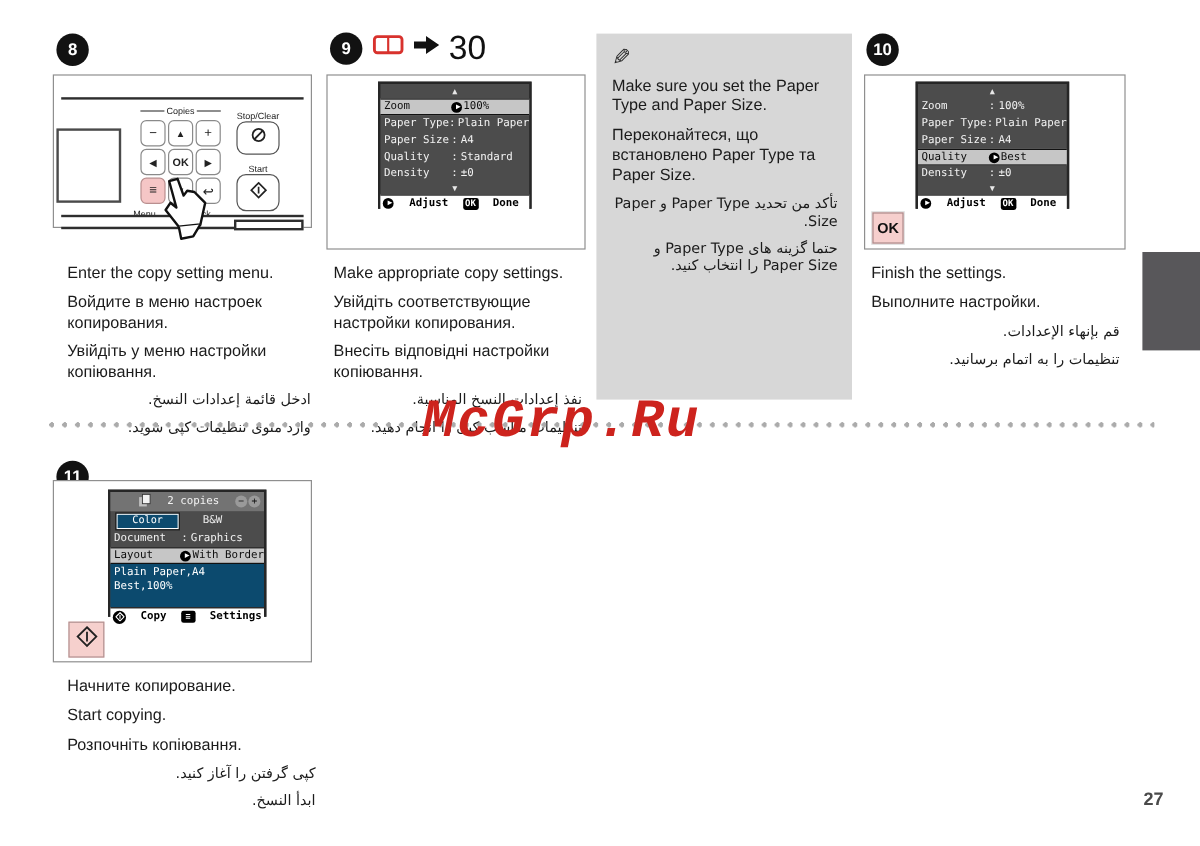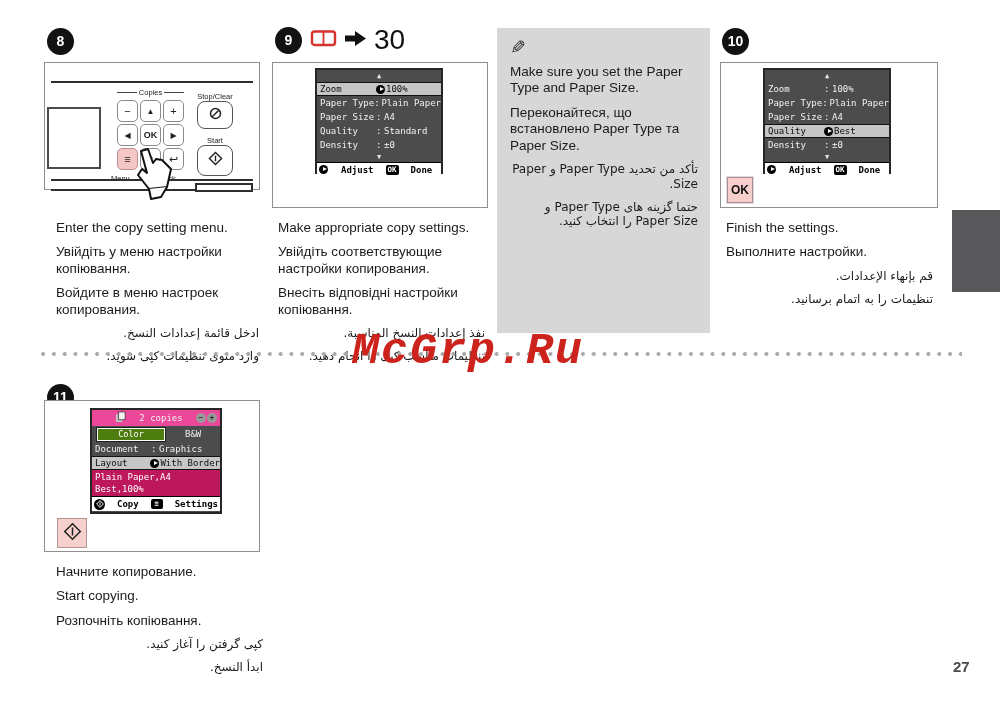--- a/index.html
+++ b/index.html
@@ -54,29 +54,29 @@
   .lcd-row.hl { background:#c6c6c6; color:#0d0d0d; border-top:1px solid #111; border-bottom:1px solid #111; }
   .abadge { width:9px; height:9px; border-radius:50%; background:#000; position:relative; display:inline-block;
     margin-right:1px; flex:none; }
   .abadge::after { content:""; position:absolute; left:3.5px; top:2px; border-left:4px solid #fff;
     border-top:2.5px solid transparent; border-bottom:2.5px solid transparent; }
   .lcd-footer { background:#fff; color:#000; border-top:1px solid #000; height:14px; display:flex;
     align-items:center; gap:12px; padding-left:2px; font-size:9px; font-weight:bold; white-space:nowrap; }
   .okbadge { background:#000; color:#fff; border-radius:2px; font-size:7.5px; padding:0 2px; line-height:10px; }
 
   
-  .lcd11-header { height:16px; background:#ec4899; display:flex; align-items:center; padding:0 3px; font-size:9px; }
+  .lcd11-header { height:16px; background:#737373; display:flex; align-items:center; padding:0 3px; font-size:9px; }
   .lcd11-count { flex:1; text-align:center; }
   .pm { width:10px; height:10px; border-radius:50%; background:#9a9a9a; color:#111; font-size:8px;
     line-height:10px; text-align:center; display:inline-block; }
   .lcd11-colorrow { height:16px; display:flex; align-items:center; padding:0 5px; font-size:9px; }
-  .color-box { width:68px; height:13px; background:#4d7c0f; border:1px solid #fff; outline:1px solid #1d1d1d;
+  .color-box { width:52px; height:13px; background:#0c4a6e; border:1px solid #fff; outline:1px solid #1d1d1d;
     color:#fff; text-align:center; line-height:11px; font-size:8.5px; }
   .bw { margin-left:20px; color:#ececec; }
-  .lcd-info { height:26px; background:#be185d; color:#fff; font-size:9px; line-height:12px; padding:1px 0 0 3px; }
+  .lcd-info { height:36px; background:#0c4a6e; color:#fff; font-size:9px; line-height:12px; padding:1px 0 0 3px; }
   .startbadge { width:11px; height:11px; border-radius:50%; background:#000; display:inline-flex;
     align-items:center; justify-content:center; flex:none; }
   .menubadge { width:12px; height:10px; border-radius:2px; background:#000; color:#fff; font-size:7px;
     line-height:10px; text-align:center; flex:none; }
 
   
   .ok-pink { position:absolute; width:26px; height:26px; background:#f6cfcd; border:1px solid #ad8b8b;
     box-shadow:0 0 0 1px #ddd; font-weight:bold; font-size:12px; color:#111; text-align:center; line-height:24px; }
   .start-pink { position:absolute; width:30px; height:30px; background:#f6d0cd; border:1px solid #b29292;
     display:flex; align-items:center; justify-content:center; }
@@ -158,22 +158,22 @@
     <div class="cp-hand">
       <svg width="60" height="60" viewBox="0 0 60 60">
         <path d="M18 4 L25 2 L30 16 L33 12 L39 13 L43 17 L48 22 L44 40 L26 42 L15 28 L19 22 L24 26 Z" fill="#fff" stroke="#111" stroke-width="2" stroke-linejoin="round"></path>
         <path d="M26 42 L28 52 L38 50 L44 40" fill="#fff" stroke="#111" stroke-width="2" stroke-linejoin="round"></path>
       </svg>
     </div>
   </div>
 
   <div class="captions" style="left:56px;top:216px;width:203px">
     <p class="cap">Enter the copy setting menu.</p>
+    <p class="cap">Войдите в меню настроек копирования.</p>
     <p class="cap">Увійдіть у меню настройки копіювання.</p>
-    <p class="cap">Войдите в меню настроек копирования.</p>
     <p class="cap rtl">ادخل قائمة إعدادات النسخ.</p>
     <p class="cap rtl">وارد منوی تنظیمات کپی شوید.</p>
   </div>
 
   <div class="step9-header">
     <div class="step-circle" style="position:static">9</div>
     <span>
       <svg width="27" height="19" viewBox="0 0 27 19">
           <rect x="2" y="2.5" width="23" height="13.5" rx="2.5" fill="none" stroke="#d8322d" stroke-width="2.4"></rect>
           <line x1="13.5" y1="3" x2="13.5" y2="15.5" stroke="#d8322d" stroke-width="1.8"></line>

